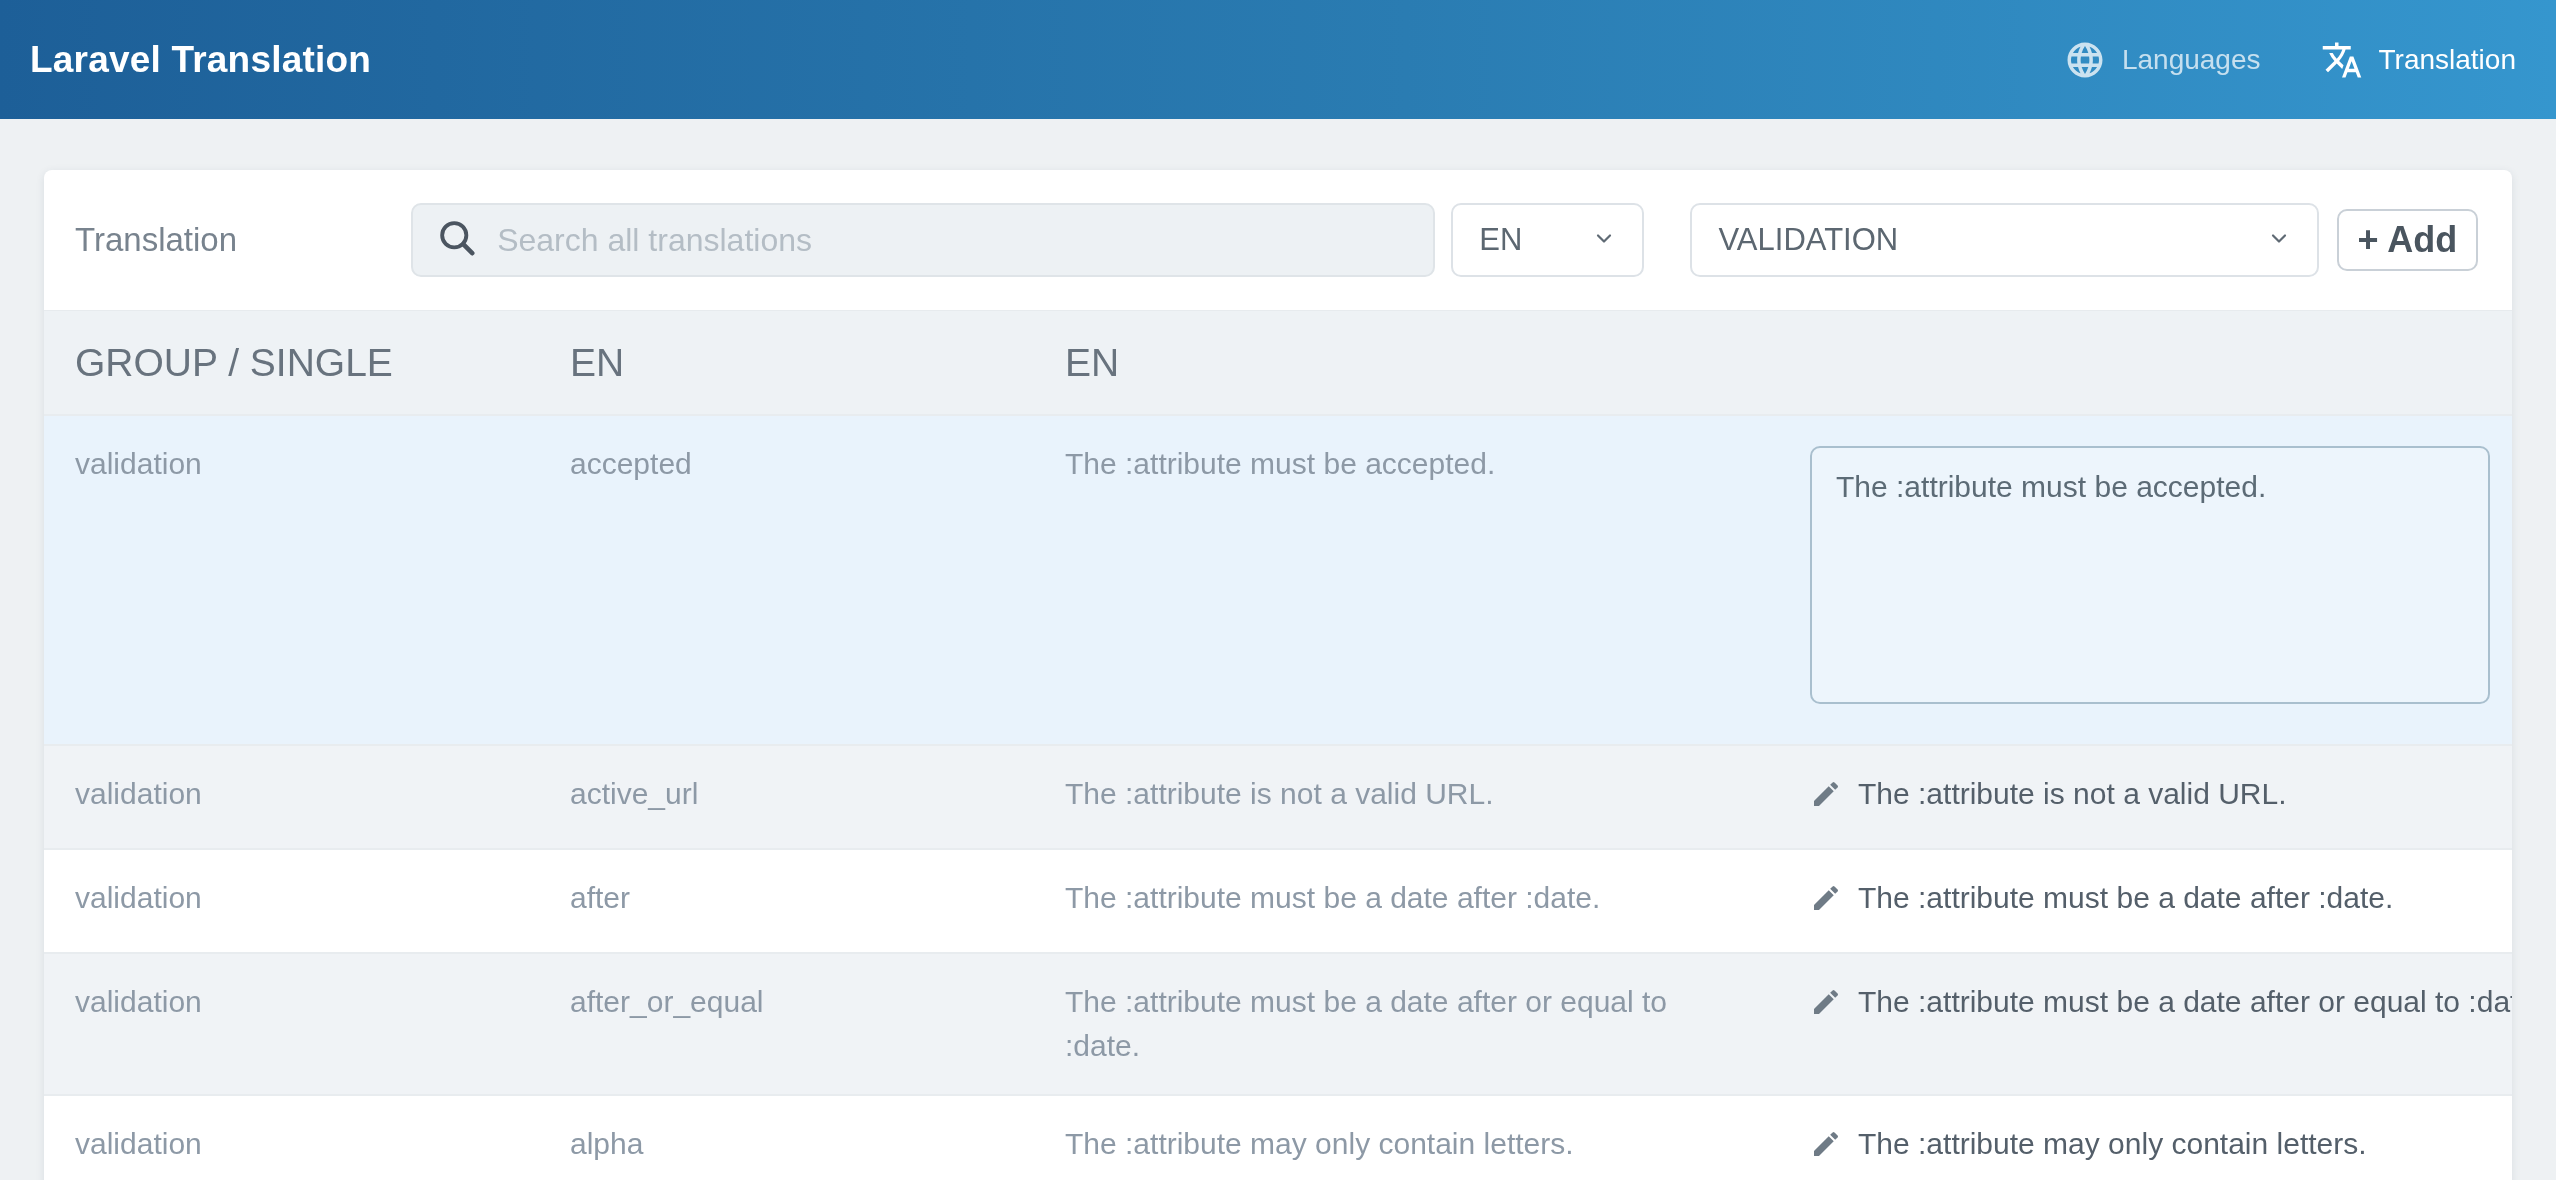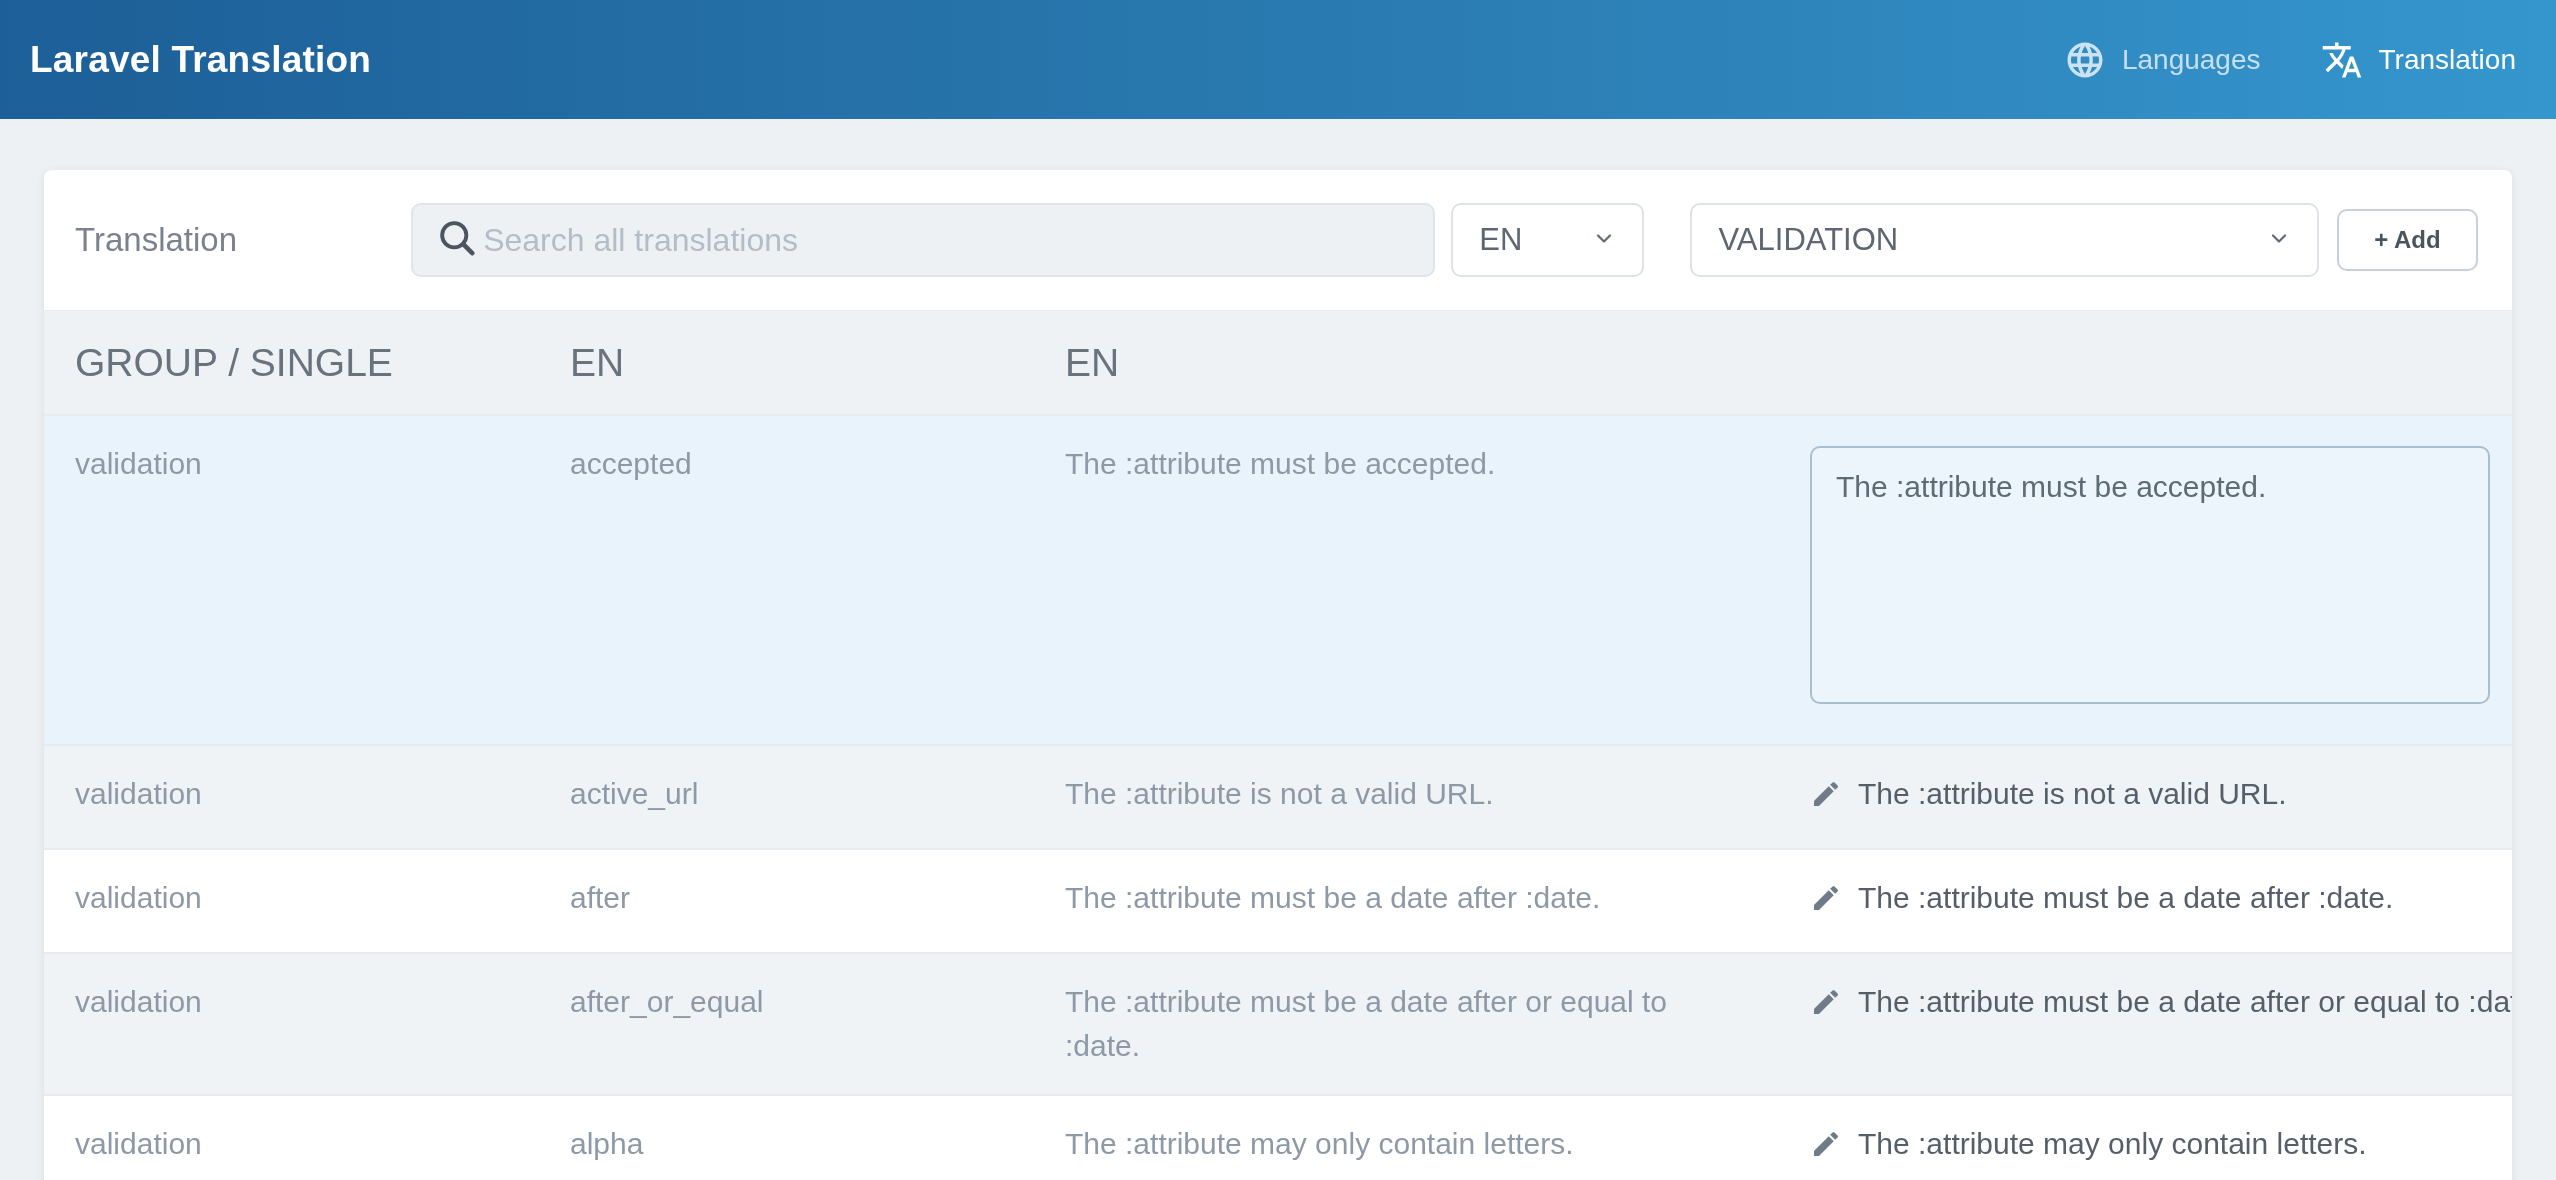--- a/index.html
+++ b/index.html
@@ -51,21 +51,21 @@
     padding: 0 34px 0 31px;
   }
   .toolbar-label { width: 343px; font-size: 33px; color: #78838e; }
   .searchbox {
     width: 1044px; height: 74px;
     background: #edf1f4;
     border: 2px solid #dfe4e8;
     border-radius: 10px;
     display: flex; align-items: center;
     padding: 0 22px;
-    gap: 4px;
+    gap: 18px;
     margin-right: 16px;
   }
   .searchbox input {
     flex: 1; border: none; outline: none; background: transparent;
     font-size: 32px; color: #525d68;
     font-family: "Liberation Sans", sans-serif;
   }
   .searchbox input::placeholder { color: #b4bdc5; }
 
   .select {
@@ -79,21 +79,21 @@
     cursor: pointer;
   }
   .select-locale { width: 196px; margin-right: 46px; }
   .select-group  { width: 640px; margin-right: 18px; }
 
   .add-btn {
     width: 144px; height: 62px;
     background: #ffffff;
     border: 2px solid #c9d0d7;
     border-radius: 10px;
-    font-size: 24px; font-weight: bold; color: #4a555f;
+    font-size: 36px; font-weight: bold; color: #4a555f;
     font-family: "Liberation Sans", sans-serif;
     cursor: pointer;
   }
 
   
   .tbl-row {
     display: grid;
     grid-template-columns: 495px 495px 745px 1fr;
     border-bottom: 2px solid #e8ecef;
   }

